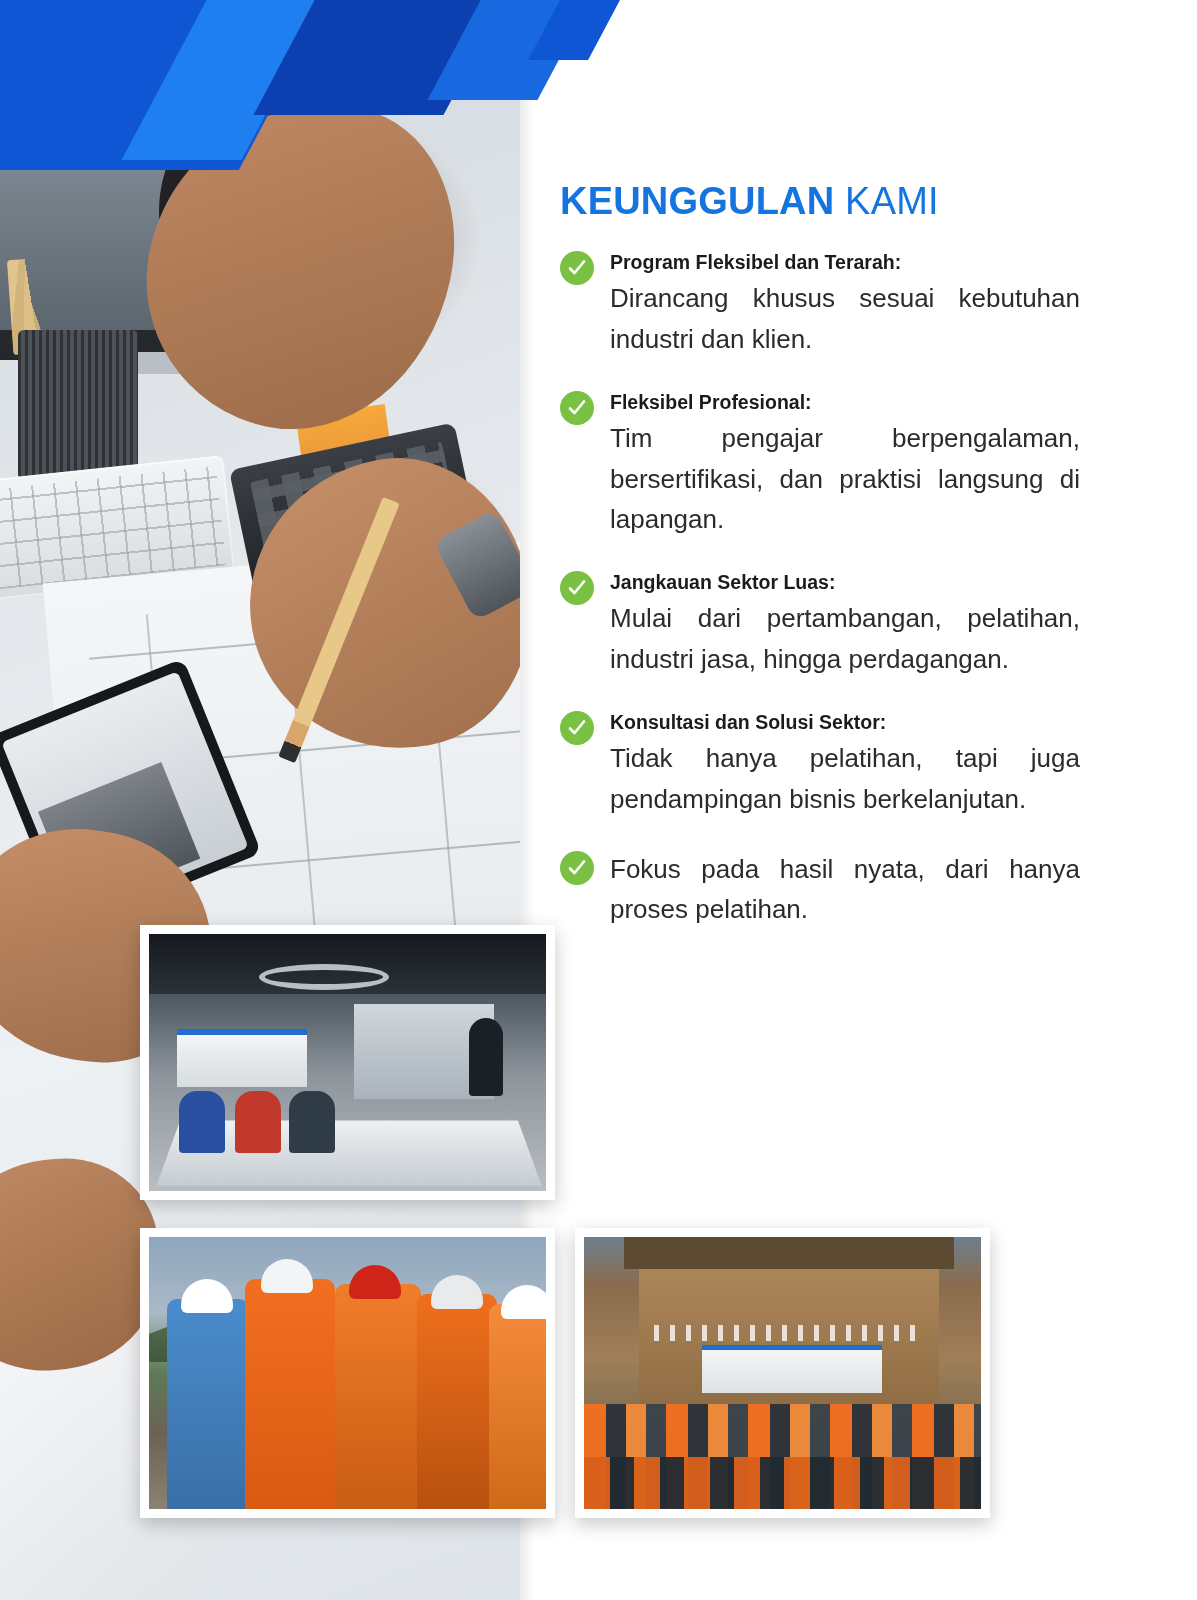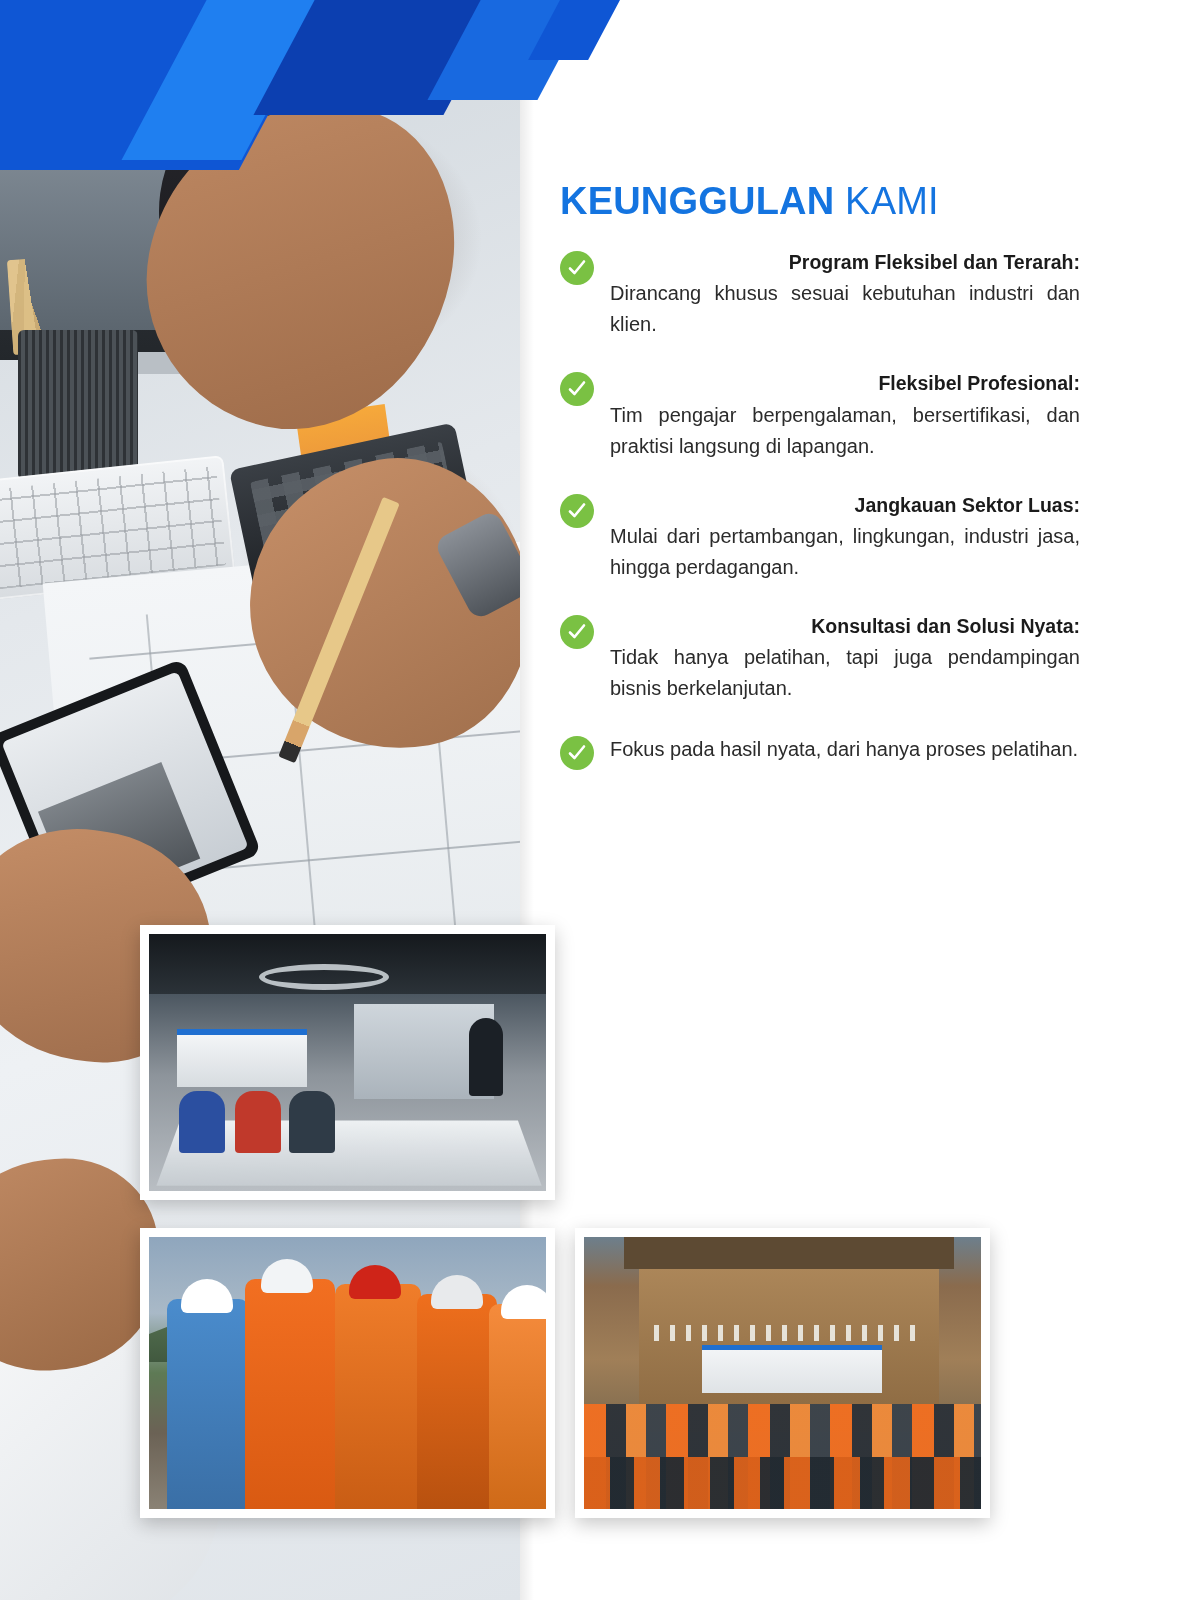--- a/index.html
+++ b/index.html
@@ -348,24 +348,23 @@
     position: relative;
   }
   .check svg { position: absolute; left: 7px; top: 7px; }
   .feature-body { flex: 1 1 auto; }
   .feature-title {
     font-size: 19.5px;
     font-weight: 800;
     color: #1b1b1b;
     line-height: 1.35;
     margin-bottom: 3px;
-    text-align: right;
   }
   .feature-text {
-    font-size: 20px;
+    font-size: 26px;
     color: #2b2b2b;
     line-height: 1.55;
     text-align: justify;
     text-justify: inter-word;
   }
 
   
   .page-edge {
     position: absolute;
     left: 520px; top: 0; width: 14px; height: 1600px;
@@ -489,32 +488,32 @@
     </div>
 
     <div class="feature">
       <span class="check">
         <svg width="20" height="20" viewBox="0 0 20 20">
             <path d="M3 10.5 L7.5 15 L17 3.5" fill="none" stroke="#ffffff" stroke-width="2.6" stroke-linecap="round" stroke-linejoin="round"></path>
           </svg>
       </span>
       <div class="feature-body">
         <div class="feature-title">Jangkauan Sektor Luas:</div>
-        <div class="feature-text">Mulai dari pertambangan, lingkungan, industri jasa, hingga perdagangan.</div>
+        <div class="feature-text">Mulai dari pertambangan, pelatihan, industri jasa, hingga perdagangan.</div>
       </div>
     </div>
 
     <div class="feature">
       <span class="check">
         <svg width="20" height="20" viewBox="0 0 20 20">
             <path d="M3 10.5 L7.5 15 L17 3.5" fill="none" stroke="#ffffff" stroke-width="2.6" stroke-linecap="round" stroke-linejoin="round"></path>
           </svg>
       </span>
       <div class="feature-body">
-        <div class="feature-title">Konsultasi dan Solusi Nyata:</div>
+        <div class="feature-title">Konsultasi dan Solusi Sektor:</div>
         <div class="feature-text">Tidak hanya pelatihan, tapi juga pendampingan bisnis berkelanjutan.</div>
       </div>
     </div>
 
     <div class="feature">
       <span class="check">
         <svg width="20" height="20" viewBox="0 0 20 20">
             <path d="M3 10.5 L7.5 15 L17 3.5" fill="none" stroke="#ffffff" stroke-width="2.6" stroke-linecap="round" stroke-linejoin="round"></path>
           </svg>
       </span>

